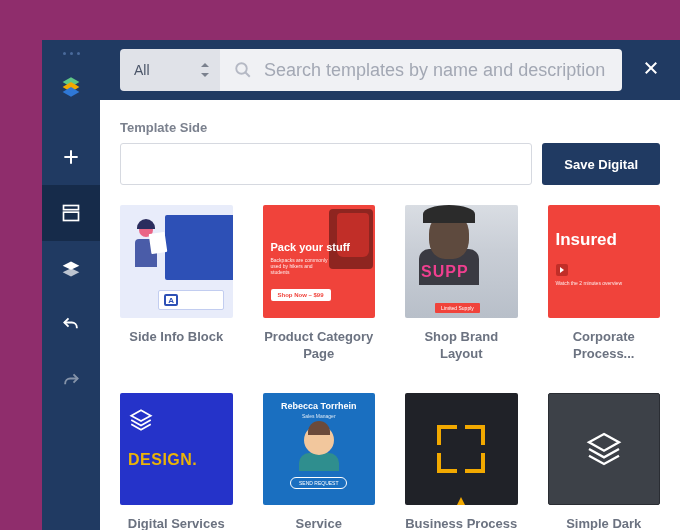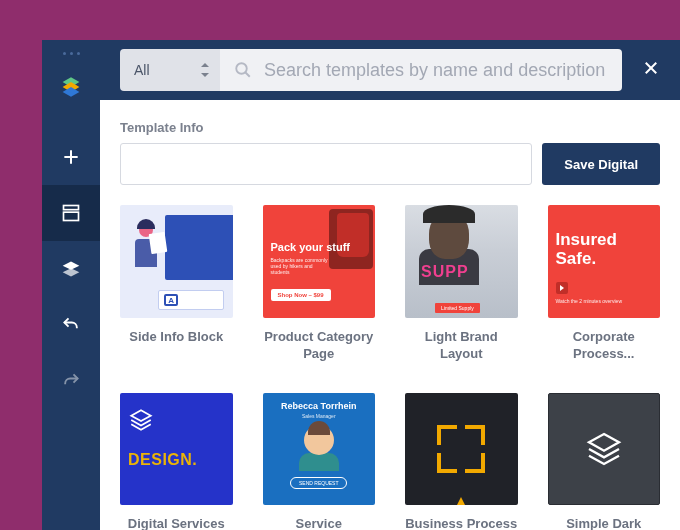--- a/index.html
+++ b/index.html
@@ -156,21 +156,21 @@
       </div>
       <div class="close">
         <svg width="18" height="18" viewBox="0 0 24 24" stroke="#fff" stroke-width="2.6">
             <line x1="5" y1="5" x2="19" y2="19"></line>
             <line x1="19" y1="5" x2="5" y2="19"></line>
           </svg>
       </div>
     </div>
 
     <div class="content">
-      <div class="label">Template Info</div>
+      <div class="label">Template Side</div>
       <div class="row">
         <input class="name-input" type="text" style="">
         <button class="save-btn">Save Digital</button>
       </div>
 
       <div class="grid">
 
         <div class="card">
           <div class="thumb t0">
             <div class="bluebox"></div>
@@ -200,27 +200,26 @@
 
         <div class="card">
           <div class="thumb t2">
             <div class="photo"></div>
               <div class="neck"></div>
               <div class="face"></div>
               <div class="cap"></div>
             <div class="supp">SUPP</div>
             <div class="tag">Limited Supply</div>
           </div>
-          <div class="card-title">Light Brand Layout</div>
+          <div class="card-title">Shop Brand Layout</div>
         </div>
 
         <div class="card">
           <div class="thumb t3">
             <div class="big">Insured</div>
-            <div class="big">Safe.</div>
             <div class="play"></div>
             <div class="small">Watch the 2 minutes overview</div>
           </div>
           <div class="card-title">Corporate Process...</div>
         </div>
 
         <div class="card">
           <div class="thumb t4">
             <div class="stack"><svg viewBox="0 0 24 24" fill="none" stroke="#fff" stroke-width="1.6">
                   <polygon points="12,3 21,8 12,13 3,8"></polygon>

